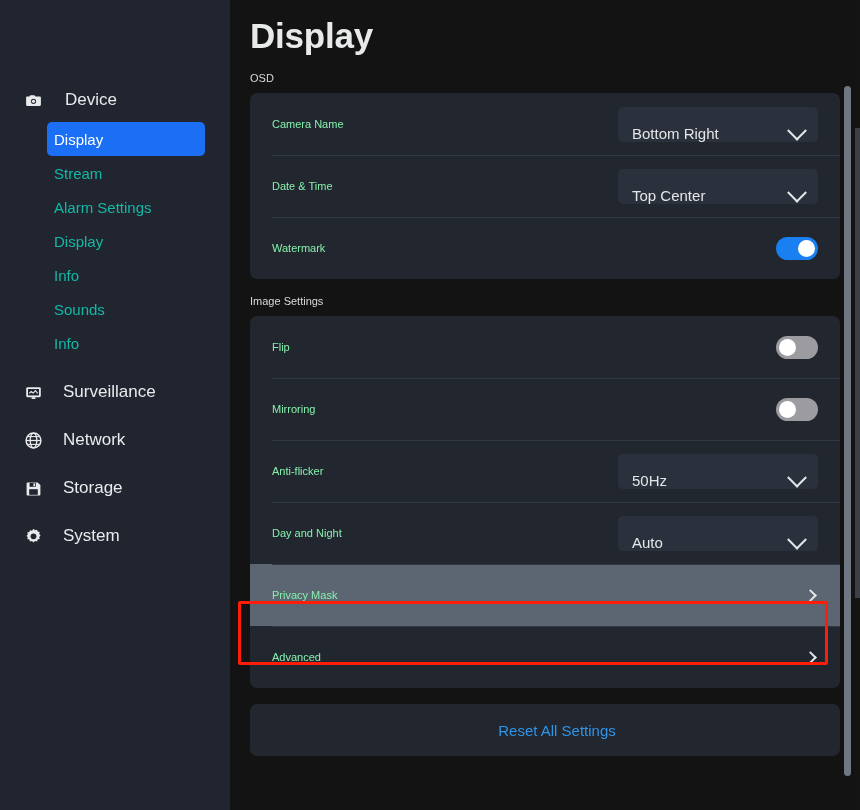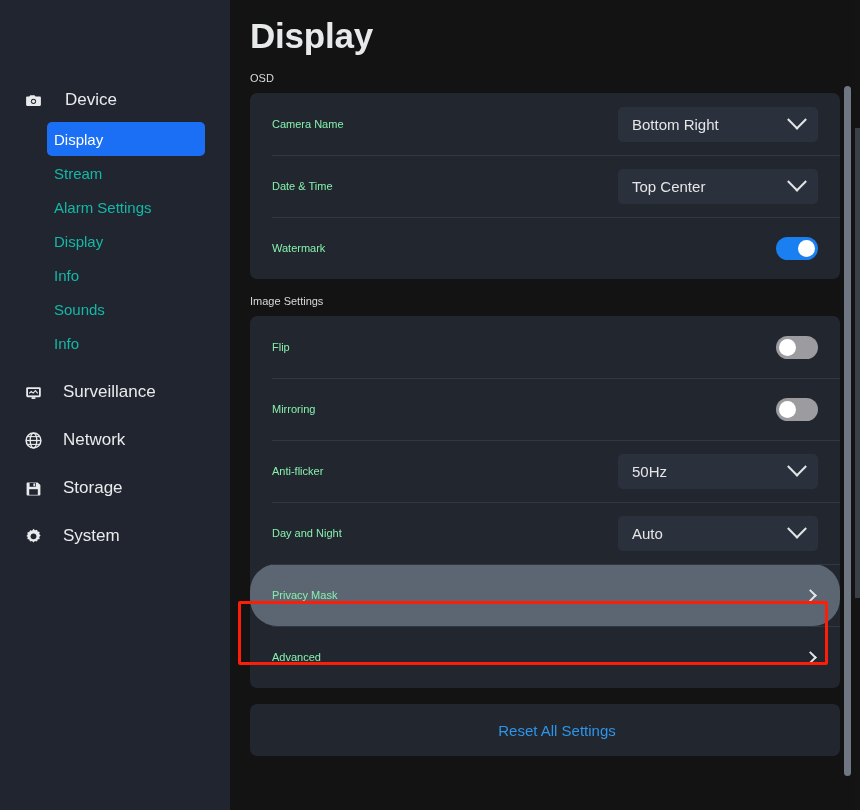--- a/index.html
+++ b/index.html
@@ -117,21 +117,21 @@
     color: #86efac;
     font-size: 11px;
     flex: 1;
   }
   .select {
     width: 200px;
     height: 35px;
     background: #2b313c;
     border-radius: 5px;
     display: flex;
-    align-items: center;
+    align-items: flex-end;
     padding: 0 14px;
     color: #e4e5e7;
     font-size: 15px;
     justify-content: space-between;
   }
   .chev-down {
     width: 14px; height: 14px;
     border-right: 2px solid #e4e5e7;
     border-bottom: 2px solid #e4e5e7;
     transform: rotate(45deg) translate(-3px, -3px);
@@ -159,21 +159,20 @@
     background: #ffffff;
   }
   .toggle.on { background: #1a7ff0; }
   .toggle.on .knob { right: 3px; }
   .toggle.off { background: #9b9ba0; }
   .toggle.off .knob { left: 3px; }
 
   .row.nav-row { cursor: pointer; }
   .row.highlighted {
     background: #5c6672;
-    border-radius: 27px;
   }
   .highlight-box {
     position: absolute;
     border: 3px solid #fe1d09;
     border-radius: 2px;
     pointer-events: none;
   }
 
   .reset-card {
     background: #22262f;

